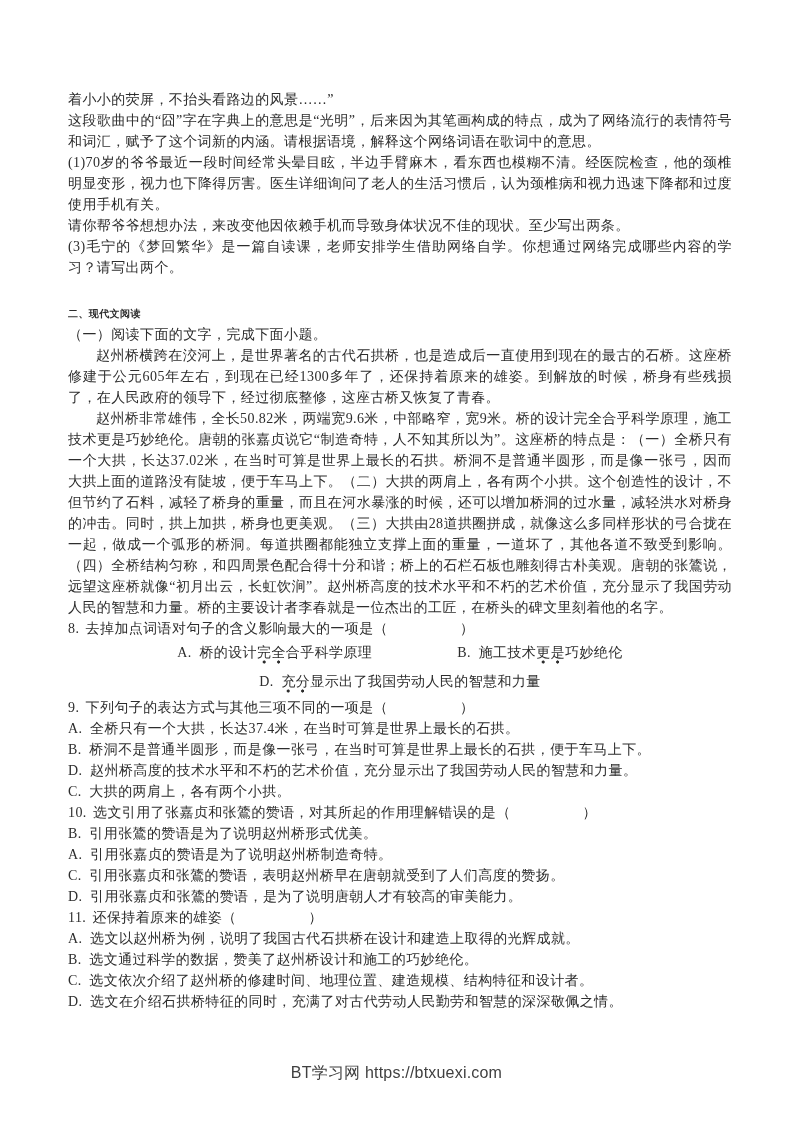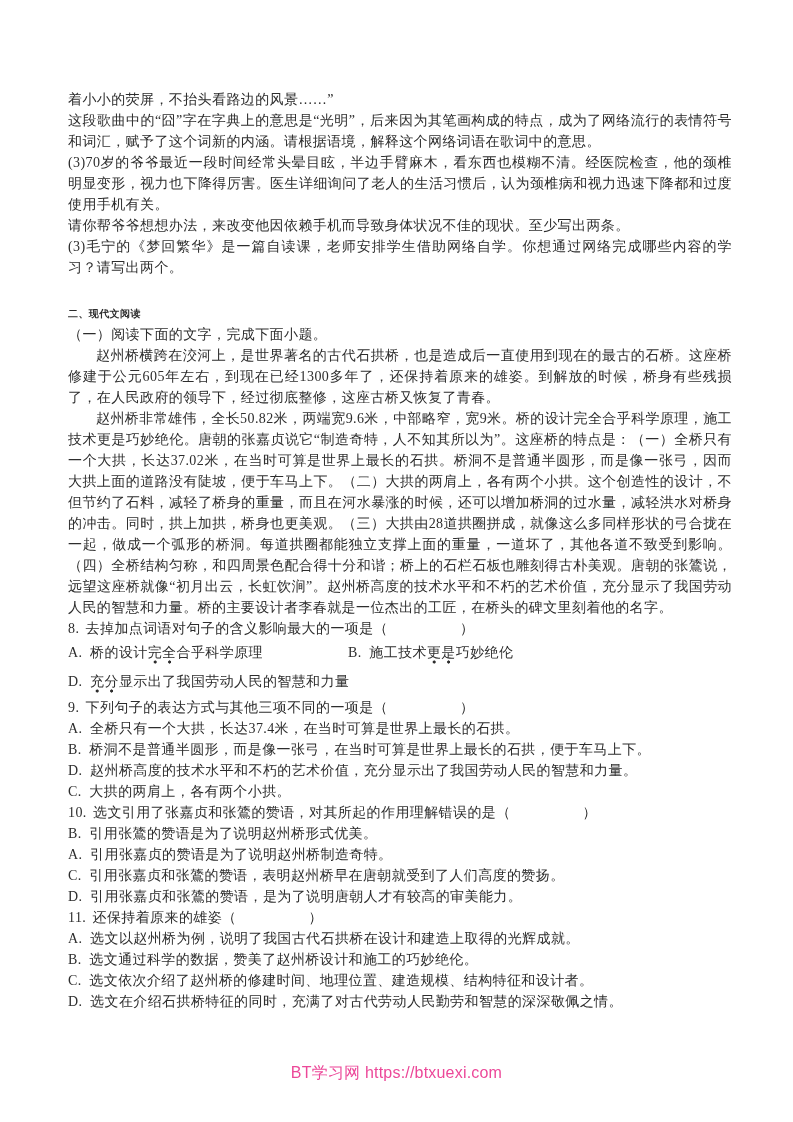--- a/index.html
+++ b/index.html
@@ -25,51 +25,51 @@
   p { margin: 0; }
   .section-heading {
     margin: 25px 0 0 0;
     font-size: 10px;
     font-weight: bold;
     line-height: 21px;
   }
   .indent { text-indent: 2em; }
   .qnum { margin-right: 0.45em; }
   .optlabel { margin-right: 0.55em; }
-  .optrow { display: flex; align-items: flex-start; padding: 3px 0 5px 0; }
+  .optrow { display: flex; align-items: flex-start; padding: 3px 0 5px 0; justify-content: center; }
   .optrow .col1 { flex: 0 0 280px; width: 280px; }
   .emph {
     padding-bottom: 4px;
     background-image: radial-gradient(circle, #2d2d2d 1.2px, rgba(0,0,0,0) 1.7px);
     background-size: 14.4px 3.6px;
     background-repeat: repeat-x;
     background-position: 0 100%;
   }
   .footer {
     position: absolute;
     left: 0;
     right: 0;
     top: 1062px;
     text-align: center;
     font-family: "Liberation Sans", "DejaVu Sans", sans-serif;
     font-size: 16px;
     letter-spacing: 0.2px;
-    color: #ec4899;
+    color: #404040;
   }
 </style>
 </head>
 <body>
 
 <div class="page">
   <div class="content">
 
     <div>
       <p>着小小的荧屏，不抬头看路边的风景……”</p>
       <p>这段歌曲中的“囧”字在字典上的意思是“光明”，后来因为其笔画构成的特点，成为了网络流行的表情符号和词汇，赋予了这个词新的内涵。请根据语境，解释这个网络词语在歌词中的意思。</p>
-      <p>(3)70岁的爷爷最近一段时间经常头晕目眩，半边手臂麻木，看东西也模糊不清。经医院检查，他的颈椎明显变形，视力也下降得厉害。医生详细询问了老人的生活习惯后，认为颈椎病和视力迅速下降都和过度使用手机有关。</p>
+      <p>(1)70岁的爷爷最近一段时间经常头晕目眩，半边手臂麻木，看东西也模糊不清。经医院检查，他的颈椎明显变形，视力也下降得厉害。医生详细询问了老人的生活习惯后，认为颈椎病和视力迅速下降都和过度使用手机有关。</p>
       <p>请你帮爷爷想想办法，来改变他因依赖手机而导致身体状况不佳的现状。至少写出两条。</p>
       <p>(3)毛宁的《梦回繁华》是一篇自读课，老师安排学生借助网络自学。你想通过网络完成哪些内容的学习？请写出两个。</p>
     </div>
 
     <p class="section-heading">二、现代文阅读</p>
     <p>（一）阅读下面的文字，完成下面小题。</p>
 
     <div>
       <p class="indent">赵州桥横跨在洨河上，是世界著名的古代石拱桥，也是造成后一直使用到现在的最古的石桥。这座桥修建于公元605年左右，到现在已经1300多年了，还保持着原来的雄姿。到解放的时候，桥身有些残损了，在人民政府的领导下，经过彻底整修，这座古桥又恢复了青春。</p>
       <p class="indent">赵州桥非常雄伟，全长50.82米，两端宽9.6米，中部略窄，宽9米。桥的设计完全合乎科学原理，施工技术更是巧妙绝伦。唐朝的张嘉贞说它“制造奇特，人不知其所以为”。这座桥的特点是：（一）全桥只有一个大拱，长达37.02米，在当时可算是世界上最长的石拱。桥洞不是普通半圆形，而是像一张弓，因而大拱上面的道路没有陡坡，便于车马上下。（二）大拱的两肩上，各有两个小拱。这个创造性的设计，不但节约了石料，减轻了桥身的重量，而且在河水暴涨的时候，还可以增加桥洞的过水量，减轻洪水对桥身的冲击。同时，拱上加拱，桥身也更美观。（三）大拱由28道拱圈拼成，就像这么多同样形状的弓合拢在一起，做成一个弧形的桥洞。每道拱圈都能独立支撑上面的重量，一道坏了，其他各道不致受到影响。（四）全桥结构匀称，和四周景色配合得十分和谐；桥上的石栏石板也雕刻得古朴美观。唐朝的张鷟说，远望这座桥就像“初月出云，长虹饮涧”。赵州桥高度的技术水平和不朽的艺术价值，充分显示了我国劳动人民的智慧和力量。桥的主要设计者李春就是一位杰出的工匠，在桥头的碑文里刻着他的名字。</p>

